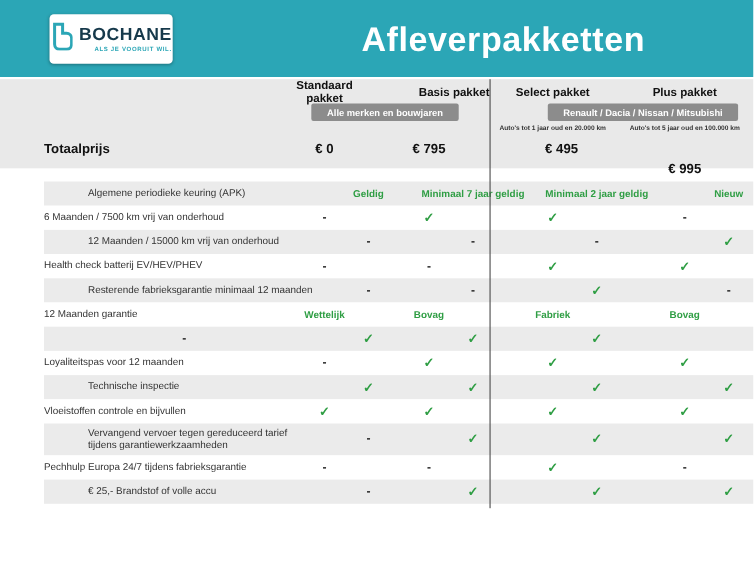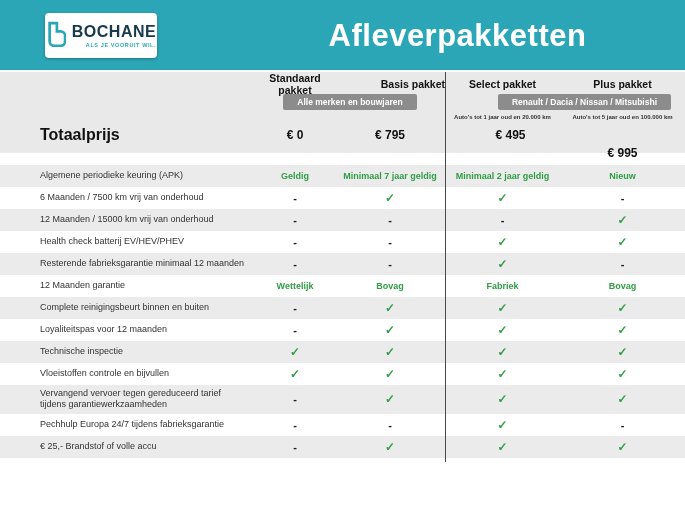--- a/index.html
+++ b/index.html
@@ -22,29 +22,29 @@
           grid-template-columns:255px 80px 110px 115px 125px;
           grid-template-rows:16px 19px 12px 24px; padding:4px 0 6px; align-items:center; }
   .colhead { text-align:center; font-size:10.5px; font-weight:bold; color:#111111; }
   .r1c2{grid-area:1/2;} .r1c3{grid-area:1/3;text-align:right;} .r1c4{grid-area:1/4;} .r1c5{grid-area:1/5;}
   .badge-wrap { display:flex; justify-content:center; align-items:center; }
   .r2c23{grid-area:2/2/3/4;} .r2c45{grid-area:2/4/3/6;padding-left:39px;}
   .badge { background:#8C8C8C; color:#ffffff; font-size:8.5px; font-weight:bold;
            padding:3px 14px; border-radius:2px; white-space:nowrap; }
   .subnote { text-align:center; font-size:6px; font-weight:bold; color:#333333; }
   .r3c4{grid-area:3/4;} .r3c5{grid-area:3/5;}
-  .price-label { grid-area:4/1; padding-left:40px; font-size:16px; font-weight:bold; color:#111111; }
+  .price-label { grid-area:4/1; padding-left:40px; font-size:12px; font-weight:bold; color:#111111; }
   .price-val { text-align:center; font-size:12px; font-weight:bold; color:#111111; }
   .r4c2{grid-area:4/2;} .r4c3{grid-area:4/3;} .r4c4{grid-area:4/4;padding-left:16px;} .r4c5{grid-area:4/5;margin-top:36px;}
 
   
   .rows { margin-top:12px; }
   .frow { display:grid; grid-template-columns:255px 80px 110px 115px 125px;
           min-height:22px; align-items:center; background:#ffffff; }
-  .frow.alt { background:#ebebeb; }
+  .frow.alt { background:#ebebeb;margin-left:40px; }
   .flabel { padding:3px 10px 3px 40px; font-size:9px; color:#333333; line-height:1.25; }
   .fval { text-align:center; }
   .check { color:#2F9E44; font-weight:bold; font-size:12px; }
   .dash { color:#1a1a1a; font-weight:bold; font-size:11px; }
   .gtext { color:#2F9E44; font-weight:bold; font-size:9px; }
 
   
   .vdivider { position:absolute; left:445px; top:72px; width:1px; height:390px; background:#4a4a4a; }
 </style>
 </head>
@@ -127,21 +127,20 @@
         <div class="fval dash">-</div>
       </div>
       <div class="frow">
         <div class="flabel">12 Maanden  garantie</div>
         <div class="fval gtext">Wettelijk</div>
         <div class="fval gtext">Bovag</div>
         <div class="fval gtext">Fabriek</div>
         <div class="fval gtext">Bovag</div>
       </div>
       <div class="frow alt">
-        <div class="flabel">Complete reinigingsbeurt binnen en buiten</div>
         <div class="fval dash">-</div>
         <div class="fval check">✓</div>
         <div class="fval check">✓</div>
         <div class="fval check">✓</div>
       </div>
       <div class="frow">
         <div class="flabel">Loyaliteitspas voor 12 maanden</div>
         <div class="fval dash">-</div>
         <div class="fval check">✓</div>
         <div class="fval check">✓</div>

